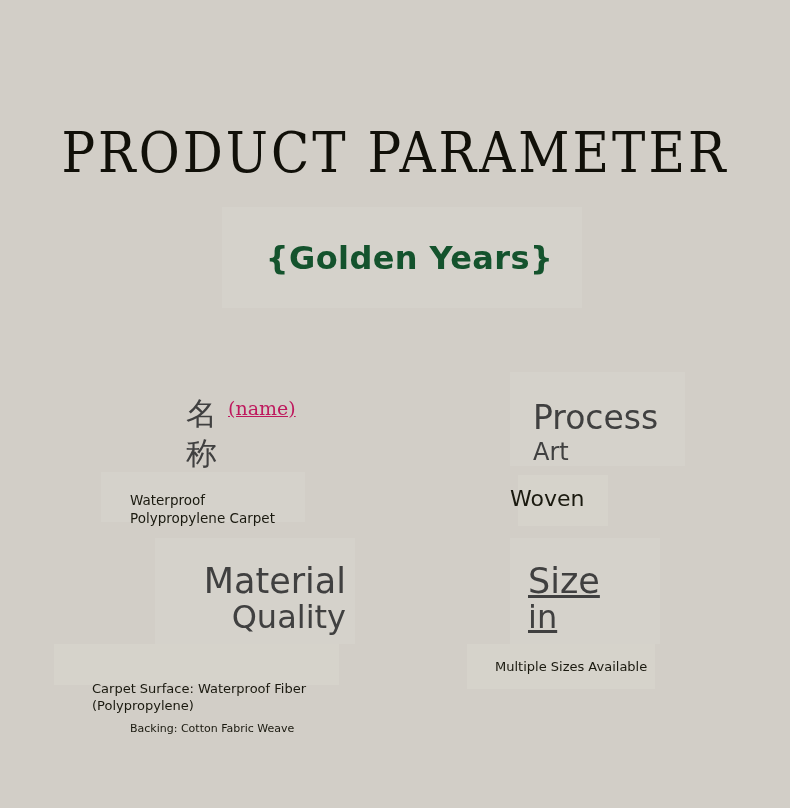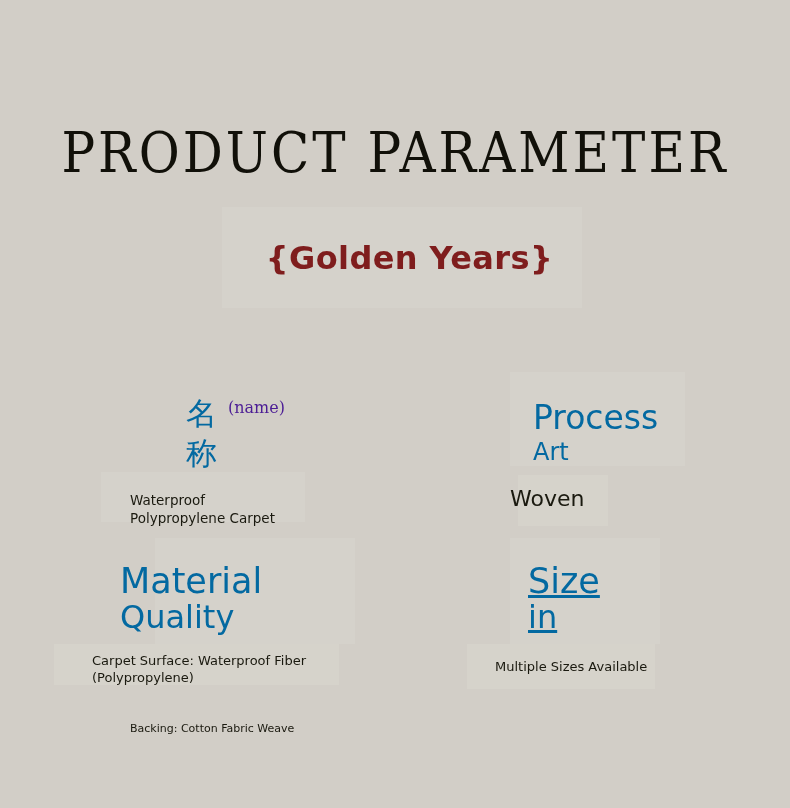--- a/index.html
+++ b/index.html
@@ -54,29 +54,29 @@
     position: absolute;
     left: 222px;
     top: 236px;
     width: 375px;
     text-align: center;
     font-family: "DejaVu Sans", sans-serif;
     font-weight: bold;
     font-size: 32px;
     line-height: 44px;
     letter-spacing: 0.4px;
-    color: #7f1d1d;
+    color: #14532d;
   }
 
   
   .spec-label {
     position: absolute;
     font-family: "DejaVu Sans", sans-serif;
     font-weight: 400;
-    color: #0369a1;
+    color: #404040;
   }
   .spec-value {
     position: absolute;
     font-family: "DejaVu Sans", sans-serif;
     font-weight: 400;
     color: #1a190f;
   }
 
   
   #name-panel {
@@ -91,23 +91,24 @@
     width: 60px;
     font-family: "DejaVu Serif", serif;
     font-size: 31px;
     line-height: 40px;
     letter-spacing: 0px;
   }
   #name-label-en {
     left: 228px;
     top: 396px;
     font-family: "DejaVu Serif", serif;
-    font-size: 16px;
+    font-size: 19px;
     line-height: 24px;
-    color: #4c1d95;
+    color: #be185d;
+    text-decoration: underline;
   }
   #name-value {
     left: 130px;
     top: 483px;
     width: 168px;
     font-size: 13.5px;
     line-height: 18px;
     margin-top: 8px;
   }
 
@@ -153,31 +154,32 @@
   #material-value-panel {
     left: 54px;
     top: 644px;
     width: 285px;
     height: 41px;
   }
   #material-label {
     left: 120px;
     top: 564px;
     width: 226px;
+    text-align: right;
     font-size: 35px;
     line-height: 34px;
   }
   #material-label .l2 {
     display: block;
     font-size: 32px;
     line-height: 38px;
   }
   #material-value-1 {
     left: 92px;
-    top: 652px;
+    top: 680px;
     width: 240px;
     font-size: 13px;
     line-height: 17px;
   }
   #material-value-2 {
     left: 130px;
     top: 681px;
     width: 210px;
     font-size: 11px;
     line-height: 32px;

